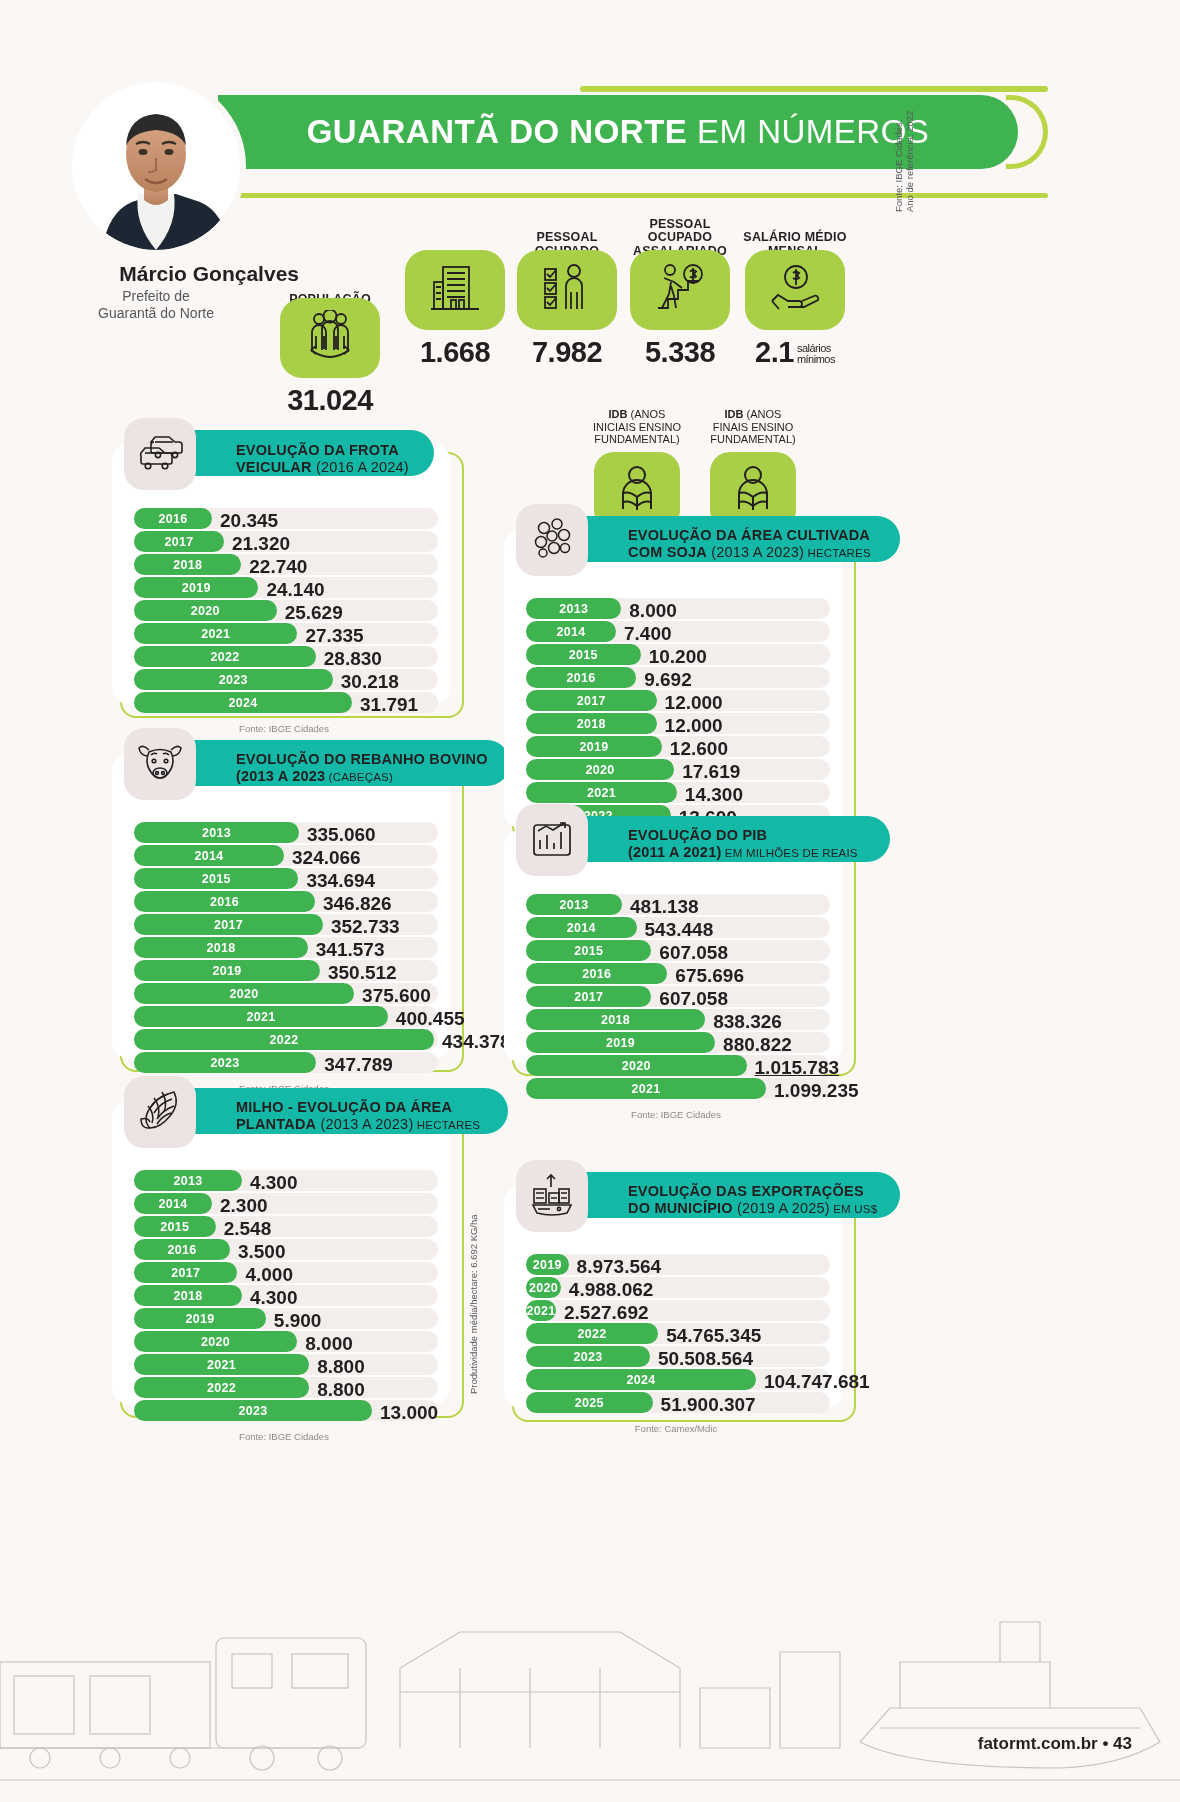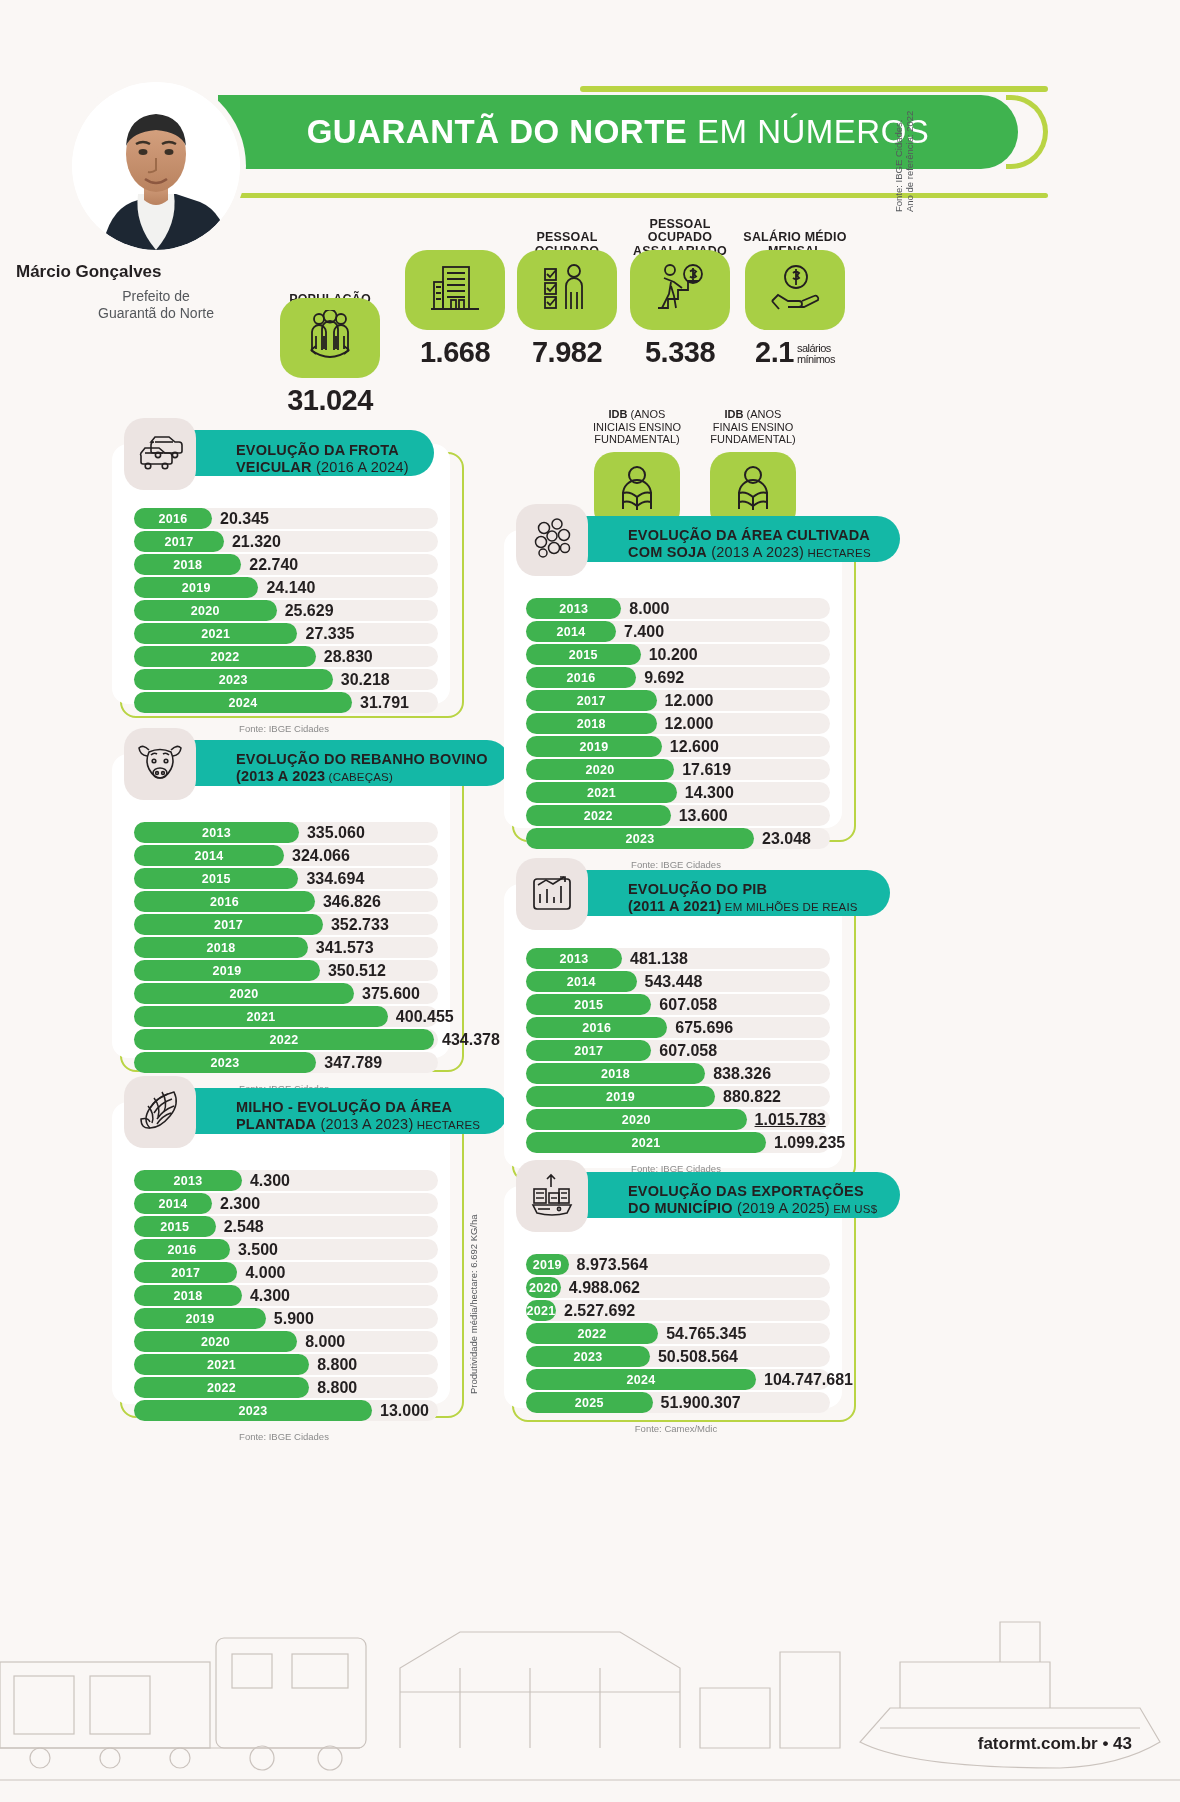--- a/index.html
+++ b/index.html
@@ -34,22 +34,22 @@
     box-sizing:border-box;
   }
 
   
   .photo-ring{
     position:absolute;left:72px;top:82px;width:168px;height:168px;border-radius:50%;
     background:#ffffff;overflow:hidden;box-shadow:0 0 0 6px #faf7f5;
   }
   .photo-ring svg{display:block;}
   .mayor-name{
-    position:absolute;left:16px;top:262px;width:272px;text-align:left;
-    font-size:17px;font-weight:bold;color:#231f20;
+    position:absolute;left:27px;top:262px;width:272px;text-align:right;
+    font-size:21px;font-weight:bold;color:#231f20;
   }
   .mayor-role{
     position:absolute;left:20px;top:288px;width:272px;text-align:center;
     font-size:14px;line-height:17px;color:#55585c;
   }
 
   
   .stat{position:absolute;width:110px;text-align:center;}
   .stat .lbl{
     font-size:12.5px;font-weight:bold;line-height:13.5px;letter-spacing:.2px;
@@ -115,21 +115,21 @@
   .row .track{
     position:absolute;left:0;top:0;height:21px;right:8px;
     background:#f3eeec;border-radius:11px;
   }
   .row .bar{
     position:absolute;left:0;top:0;height:21px;background:#3fb34f;border-radius:11px;
     display:flex;align-items:center;justify-content:center;
   }
   .row .yr{font-size:12.5px;font-weight:bold;color:#ffffff;letter-spacing:.3px;}
   .row .v{
-    position:absolute;top:2px;font-size:16px;font-weight:bold;color:#231f20;white-space:nowrap;
+    position:absolute;top:2px;font-size:19px;font-weight:bold;color:#231f20;white-space:nowrap;
   }
   .src{
     position:absolute;left:0;right:8px;text-align:center;
     font-size:9.5px;color:#8b8b8b;
   }
   .prod-vert{
     position:absolute;font-size:9.5px;color:#55585c;white-space:nowrap;
     transform:rotate(-90deg);transform-origin:left top;
   }
 
@@ -660,21 +660,21 @@
           <div class="row">
             <div class="track"></div>
             <div class="bar" style="width: 228px;">
               <span class="yr">2023</span>
             </div>
             <div class="v" style="left: 236px;">23.048</div>
           </div>
         </div>
         <div class="src" style="top: 343px;">Fonte: IBGE Cidades</div>
       </div>
-      <div class="panel" style="left: 504px; top: 870px; width: 352px; height: 312px;">
+      <div class="panel" style="left: 504px; top: 816px; width: 352px; height: 260px;">
         <div class="frame"></div>
         <div class="card"></div>
         <div class="hdr" style="width: 320px;">
           <div class="t">EVOLUÇÃO DO PIB<br>(2011 A 2021)<span class="sm"> EM MILHÕES DE REAIS</span></div>
         </div>
         <div class="icontile">
           <span><svg width="44" height="42" viewBox="0 0 44 42" fill="none" stroke="#231f20" stroke-width="1.7">
               <rect x="4" y="8" width="36" height="30" rx="3"></rect>
               <path d="M10 32v-9M17 32v-14M24 32v-6M31 32v-17"></path>
               <path d="M8 14l8-5 7 4 11-7" stroke-width="1.5"></path>

